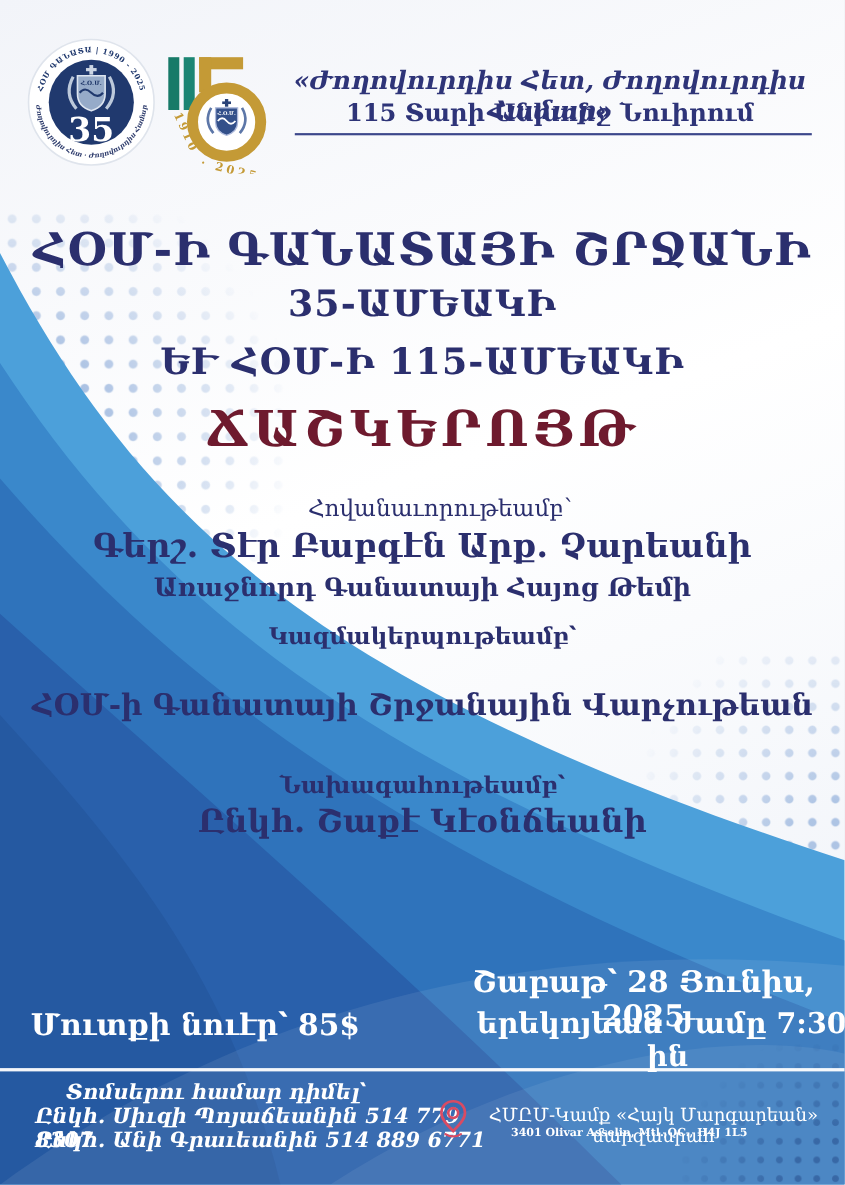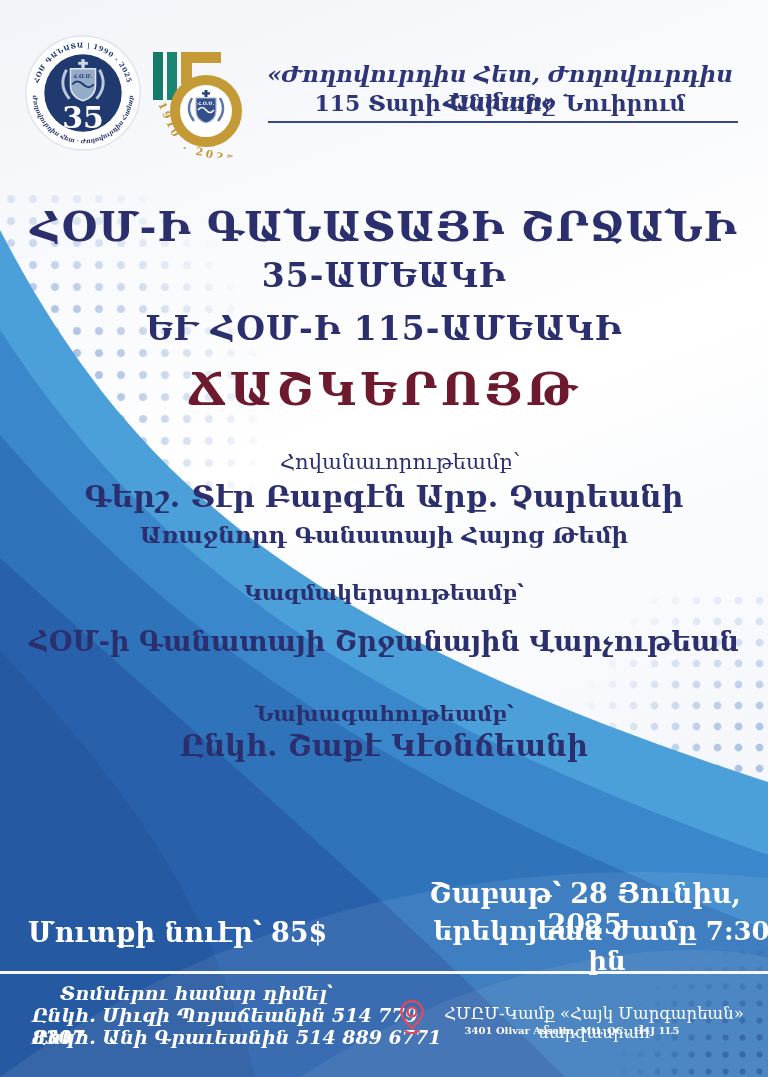--- a/index.html
+++ b/index.html
@@ -34,21 +34,21 @@
   .hdr-quote{top:60px;left:250px;width:500px;font-size:23px;font-weight:bold;color:#2e3478;text-align:center;font-style:italic;}
   .hdr-sub{top:90px;left:250px;width:500px;font-size:22px;font-weight:bold;color:#2e3478;text-align:center;}
   .hdr-line{position:absolute;z-index:6;top:121px;left:268px;width:470px;height:1.6px;background:#3c478b;}
   .title1{top:203px;font-size:41px;font-weight:bold;letter-spacing:1px;}
   .title2{top:256px;font-size:33px;font-weight:bold;letter-spacing:1px;}
   .title3{top:309px;font-size:33px;font-weight:bold;letter-spacing:1px;}
   .title4{top:363px;font-size:45px;font-weight:bold;letter-spacing:4px;}
   .sp-label{top:450px;font-size:21px;font-weight:normal;padding-left:16px;}
   .sp-name{top:479px;font-size:30px;font-weight:bold;}
   .sp-role{top:521px;font-size:23px;font-weight:bold;}
-  .org-label{top:580px;font-size:21px;font-weight:bold;}
+  .org-label{top:565px;font-size:21px;font-weight:bold;}
   .org-name{top:626px;font-size:27px;font-weight:bold;text-align:center;}
   .pr-label{top:701px;font-size:21px;font-weight:bold;}
   .pr-name{top:729px;font-size:29px;font-weight:bold;}
   .price{top:917px;left:28px;width:360px;font-size:27px;font-weight:bold;text-align:left;}
   .date{top:878px;left:410px;width:350px;font-size:27px;font-weight:bold;text-align:center;}
   .time{top:916px;left:432px;width:350px;font-size:26px;font-weight:bold;text-align:center;}
   .sep{position:absolute;z-index:6;top:971px;left:0;width:768px;height:2.5px;background:rgba(255,255,255,0.95);}
   .ft1{top:982px;left:32px;width:400px;font-size:19px;font-weight:bold;font-style:italic;text-align:left;margin-left:28px;}
   .ft2{top:1004px;left:32px;width:420px;font-size:19px;font-weight:bold;font-style:italic;text-align:left;}
   .ft3{top:1026px;left:32px;width:420px;font-size:19px;font-weight:bold;font-style:italic;text-align:left;}

